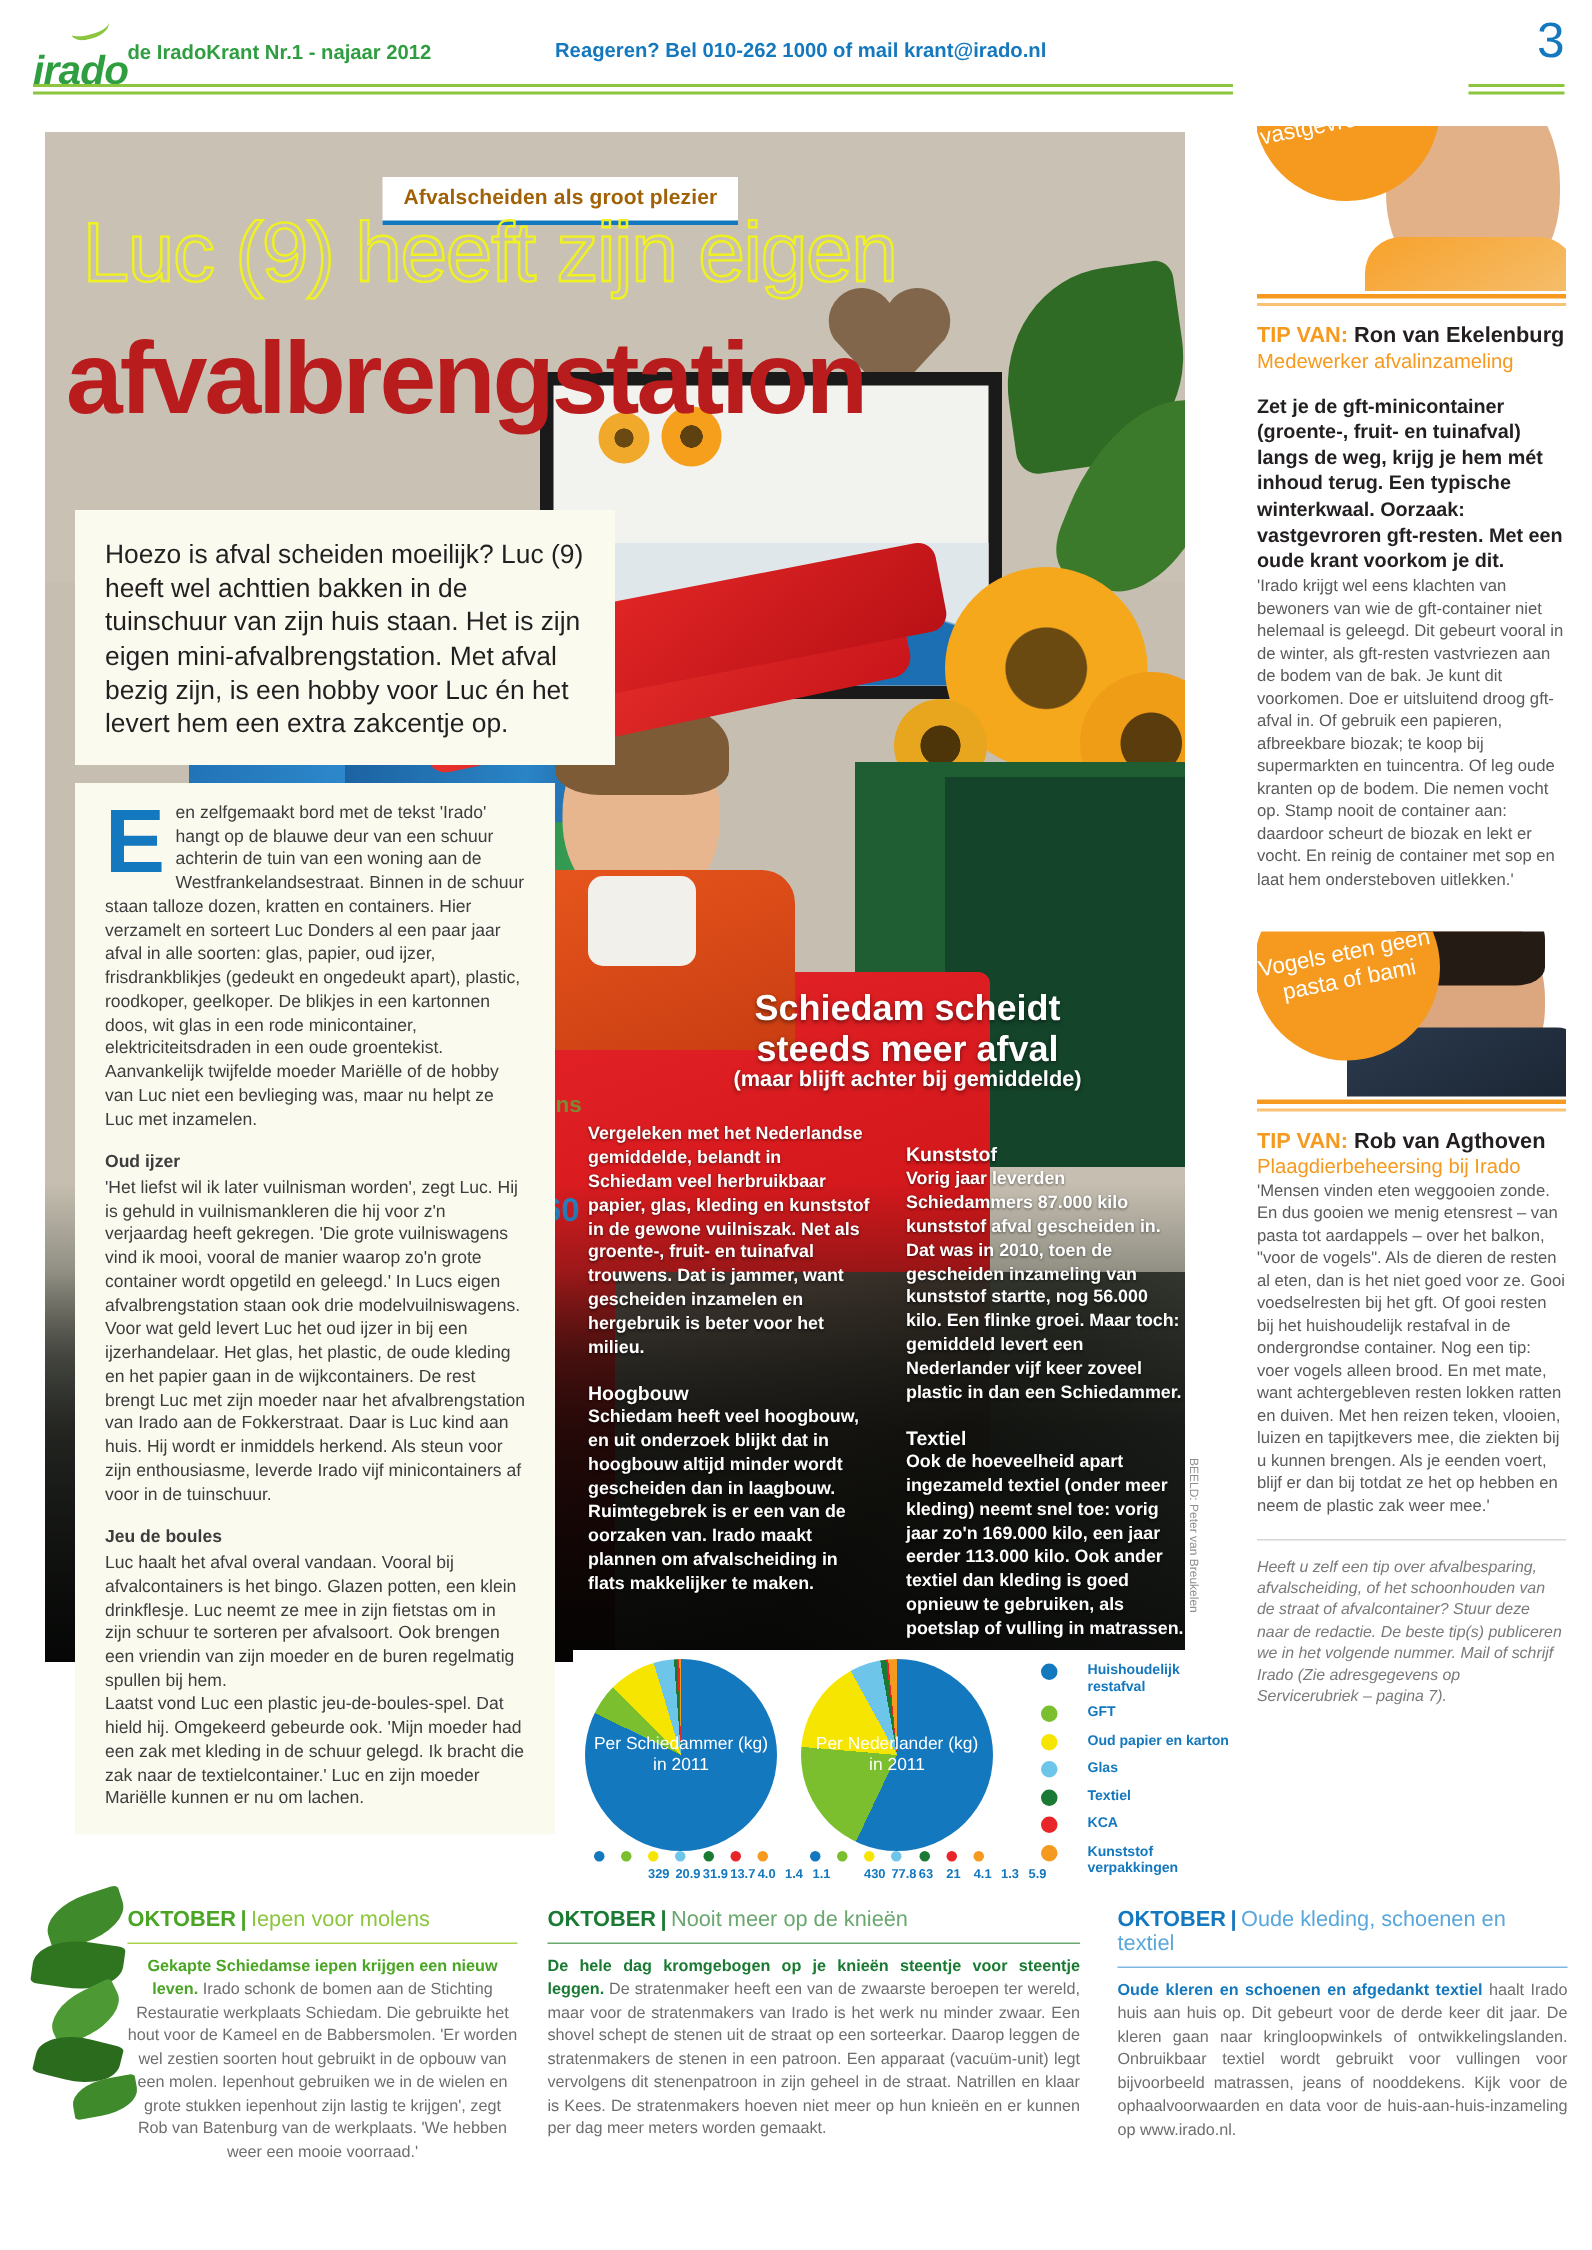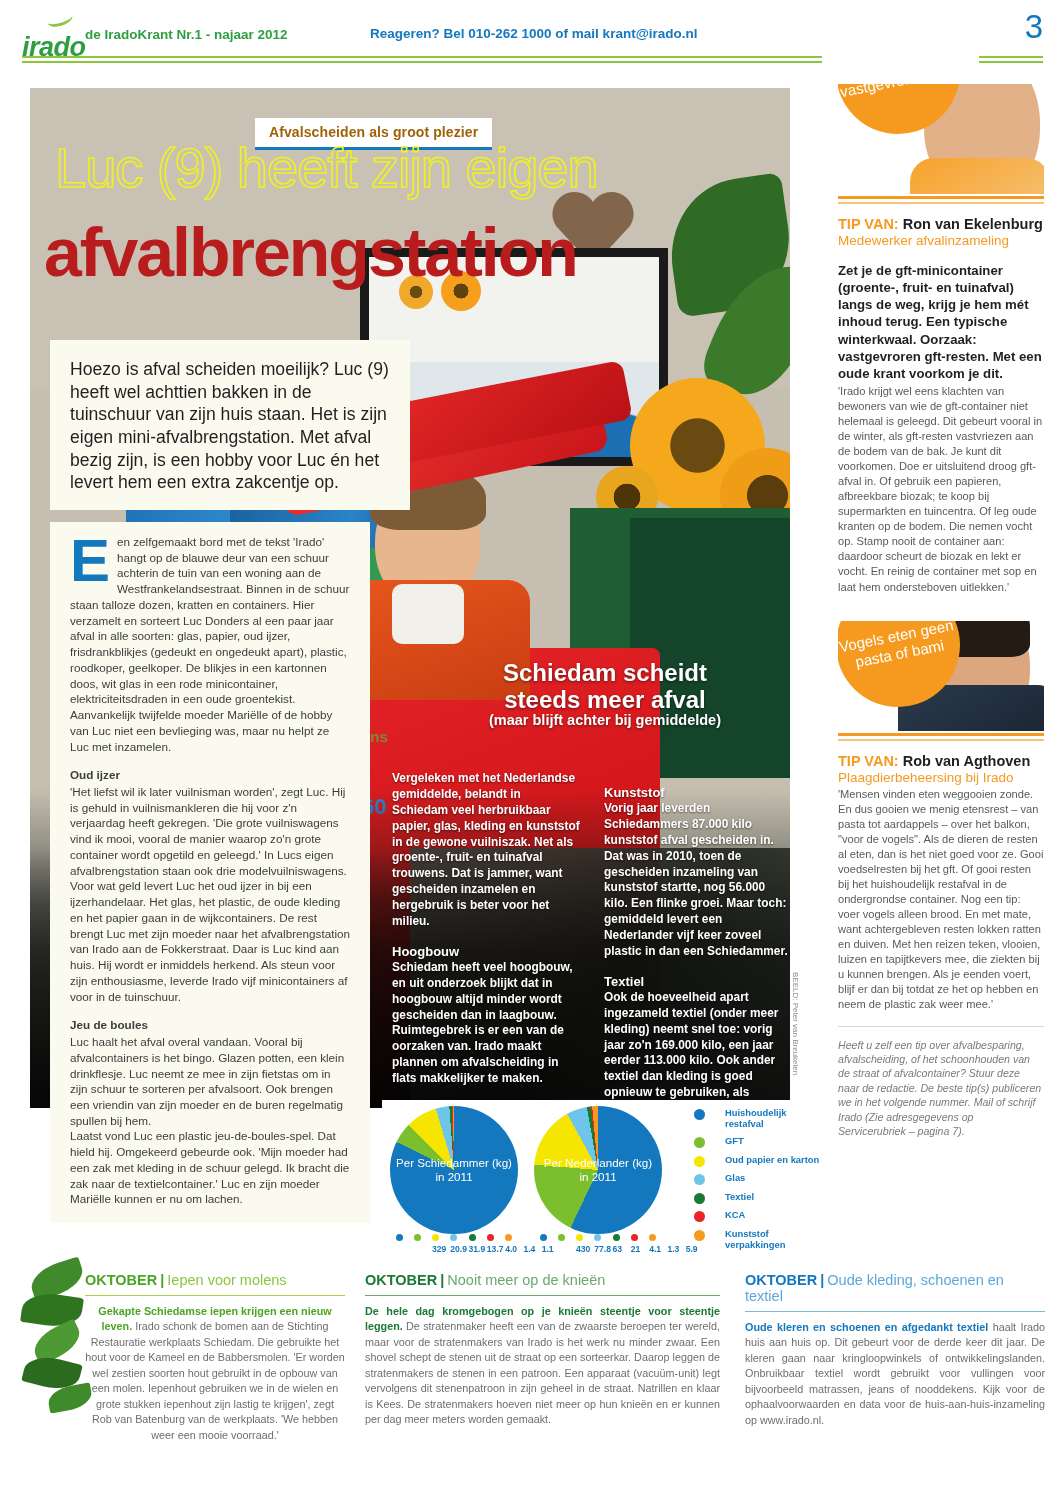--- a/index.html
+++ b/index.html
@@ -110,21 +110,21 @@
   .artcol p{margin:0 0 0 0;font-size:11.7px;line-height:1.345;color:#3d3d3d;}
   .artcol .dropcap::first-letter{float:left;font-size:60px;line-height:.82;font-weight:bold;
         color:#1478be;padding:2px 7px 0 0;}
   .arthead{margin:13px 0 1px !important;font-size:13px;font-weight:bold;color:#1478be;}
 
   
   .sch-title{position:absolute;left:420px;top:660px;width:370px;text-align:center;
         color:#fff;font-size:24px;font-weight:bold;line-height:1.12;text-shadow:0 1px 3px rgba(0,0,0,.5);}
   .sch-sub{position:absolute;left:420px;top:712px;width:370px;text-align:center;
         color:#fff;font-size:14.5px;font-weight:bold;text-shadow:0 1px 3px rgba(0,0,0,.5);}
-  .schgrid{position:absolute;left:392px;top:748px;width:400px;display:flex;gap:24px;margin-top:23px;}
+  .schgrid{position:absolute;left:392px;top:748px;width:400px;display:flex;gap:24px;}
   .schgrid .c{width:190px;}
   .schgrid p{margin:0;color:#ffffff;font-size:11.9px;line-height:1.335;font-weight:bold;
         text-shadow:0 1px 2px rgba(0,0,0,.55);}
   .schgrid h4{margin:14px 0 1px;color:#ffffff;font-size:13px;font-weight:bold;
         text-shadow:0 1px 2px rgba(0,0,0,.55);}
   .credit{position:absolute;left:800px;top:972px;font-size:8px;color:#8d8d8d;
         transform:rotate(90deg);transform-origin:left top;white-space:nowrap;}
 
   
   .chartzone{position:absolute;left:382px;top:1100px;width:440px;height:160px;background:#fff;}

